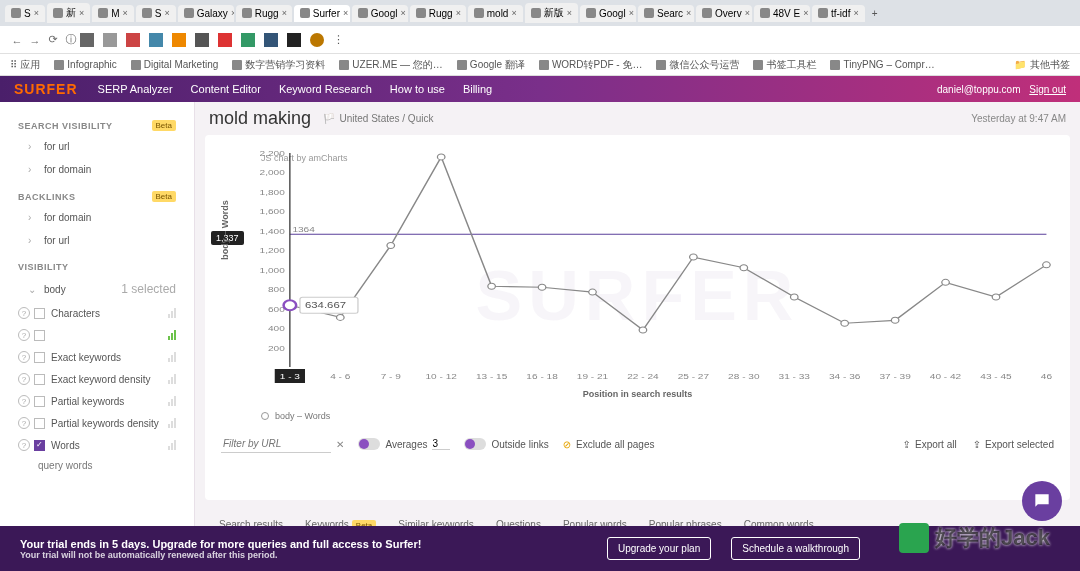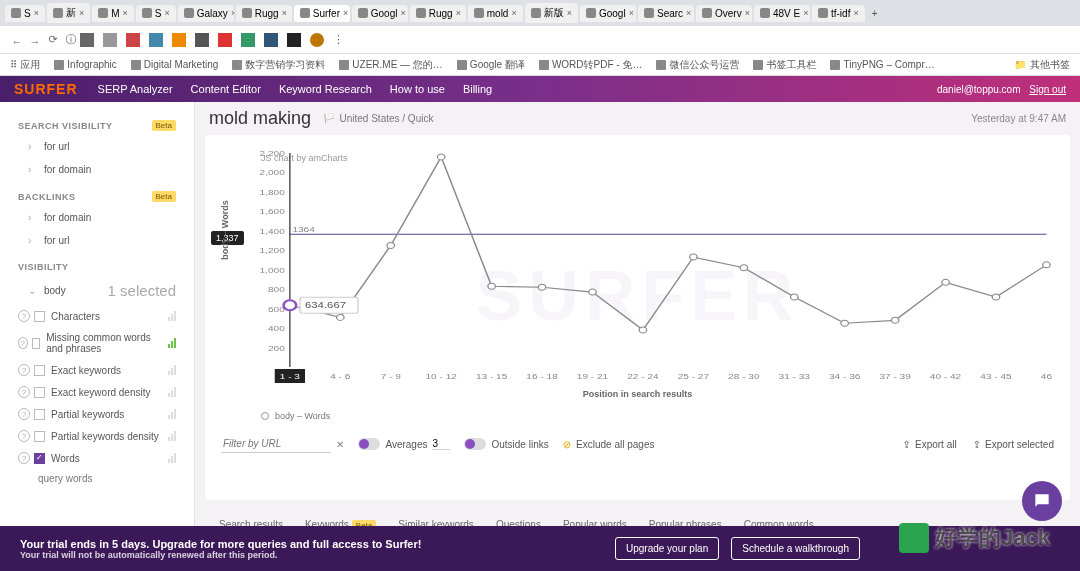--- a/index.html
+++ b/index.html
@@ -37,21 +37,21 @@
 .badge-beta { background: #ffd966; color: #7a5500; font-size: 8px; padding: 1px 4px; border-radius: 2px; }
 .side-item { padding: 6px 14px 6px 24px; display: flex; align-items: center; cursor: pointer; }
 .side-item .chev { width: 10px; color: #aaa; margin-right: 6px; }
 .struct-item { padding: 5px 14px 5px 14px; display: flex; align-items: center; cursor: pointer; font-size: 10px; }
 .struct-item .q { width: 12px; height: 12px; border: 1px solid #bbb; border-radius: 50%; font-size: 8px; text-align: center; line-height: 11px; color: #aaa; margin-right: 4px; }
 .struct-item .cb { width: 11px; height: 11px; border: 1px solid #bbb; margin-right: 6px; }
 .struct-item .cb.checked { background: #6a3fa0; border-color: #6a3fa0; position: relative; }
 .struct-item .cb.checked::after { content: "✓"; color: #fff; font-size: 8px; position: absolute; left: 1px; top: -1px; }
 .struct-item .bars { margin-left: auto; display: flex; gap: 1px; align-items: flex-end; }
 .struct-item .bars i { width: 2px; background: #6cc24a; display: block; }
-.selected-txt { margin-left: auto; font-size: 15px; color: #aaa; }
+.selected-txt { margin-left: auto; font-size: 12px; color: #aaa; }
 .sub-item { padding: 4px 14px 4px 34px; color: #777; cursor: pointer; }
 
 .content { flex: 1; padding: 0 10px; overflow: hidden; }
 .page-head { display: flex; align-items: center; padding: 6px 4px; }
 .page-title { font-size: 18px; color: #333; text-align: center; }
 .locale { font-size: 10px; color: #777; margin-left: 12px; display: flex; align-items: center; gap: 4px; }
 .ts { margin-left: auto; font-size: 10px; color: #888; }
 
 .chart-card { background: #fff; border-radius: 4px; padding: 12px 16px 8px; position: relative; height: 365px; }
 .chart-wrap { position: relative; height: 240px; margin-left: 26px; }
@@ -72,21 +72,21 @@
 .export { margin-left: auto; display: flex; gap: 16px; }
 .exp-btn { display: flex; align-items: center; gap: 4px; cursor: pointer; }
 
 .result-tabs { display: flex; gap: 22px; padding: 6px 14px; font-size: 10px; color: #666; margin-top: 13px; }
 .rtab { cursor: pointer; position: relative; padding-bottom: 2px; }
 .rtab.active { border-bottom: 2px solid #8a4fc0; }
 
 .trial-bar { position: absolute; bottom: 0; left: 0; right: 0; height: 45px; background: #3b1857; color: #fff; display: flex; align-items: center; padding: 0 220px 0 20px; font-size: 11px; }
 .trial-msg b { font-weight: bold; }
 .trial-sub { font-size: 9px; opacity: 0.8; font-weight: bold; }
-.trial-btns { margin-left: auto; display: flex; gap: 12px; }
+.trial-btns { margin-left: auto; display: flex; gap: 20px; }
 .trial-btn { border: 1px solid #fff; padding: 5px 10px; border-radius: 3px; font-size: 10px; cursor: pointer; }
 
 .wm-overlay { position: absolute; right: 30px; bottom: 18px; font-size: 22px; font-weight: bold; color: rgba(0,0,0,0.6); text-shadow: 0 0 3px #fff; display: flex; align-items: center; gap: 6px; pointer-events: none; }
 .wm-ic { width: 30px; height: 30px; background: #2aa44f; border-radius: 4px; }
 .chat-bubble { position: absolute; right: 18px; bottom: 50px; width: 40px; height: 40px; background: #6a3fa0; border-radius: 50%; display: flex; align-items: center; justify-content: center; cursor: pointer; }
 .chat-bubble svg { fill: #fff; }
 
 .bg-logo { position: absolute; left: 50%; top: 44%; transform: translate(-50%,-50%); font-size: 70px; font-weight: 900; color: rgba(100,60,140,0.05); letter-spacing: 6px; pointer-events: none; }
 </style>
 </head>
@@ -297,21 +297,20 @@
           <span>Characters</span>
           <span class="bars">
             <i style="height:4px;background:#ddd"></i>
             <i style="height:7px;background:#ddd"></i>
             <i style="height:10px;background:#ddd"></i>
           </span>
         </div>
         <div class="struct-item">
           <span class="q">?</span>
           <span class="cb"></span>
-          <span>Missing common words and phrases</span>
           <span class="bars">
             <i style="height:4px"></i>
             <i style="height:7px"></i>
             <i style="height:10px"></i>
           </span>
         </div>
         <div class="struct-item">
           <span class="q">?</span>
           <span class="cb"></span>
           <span>Exact keywords</span>

